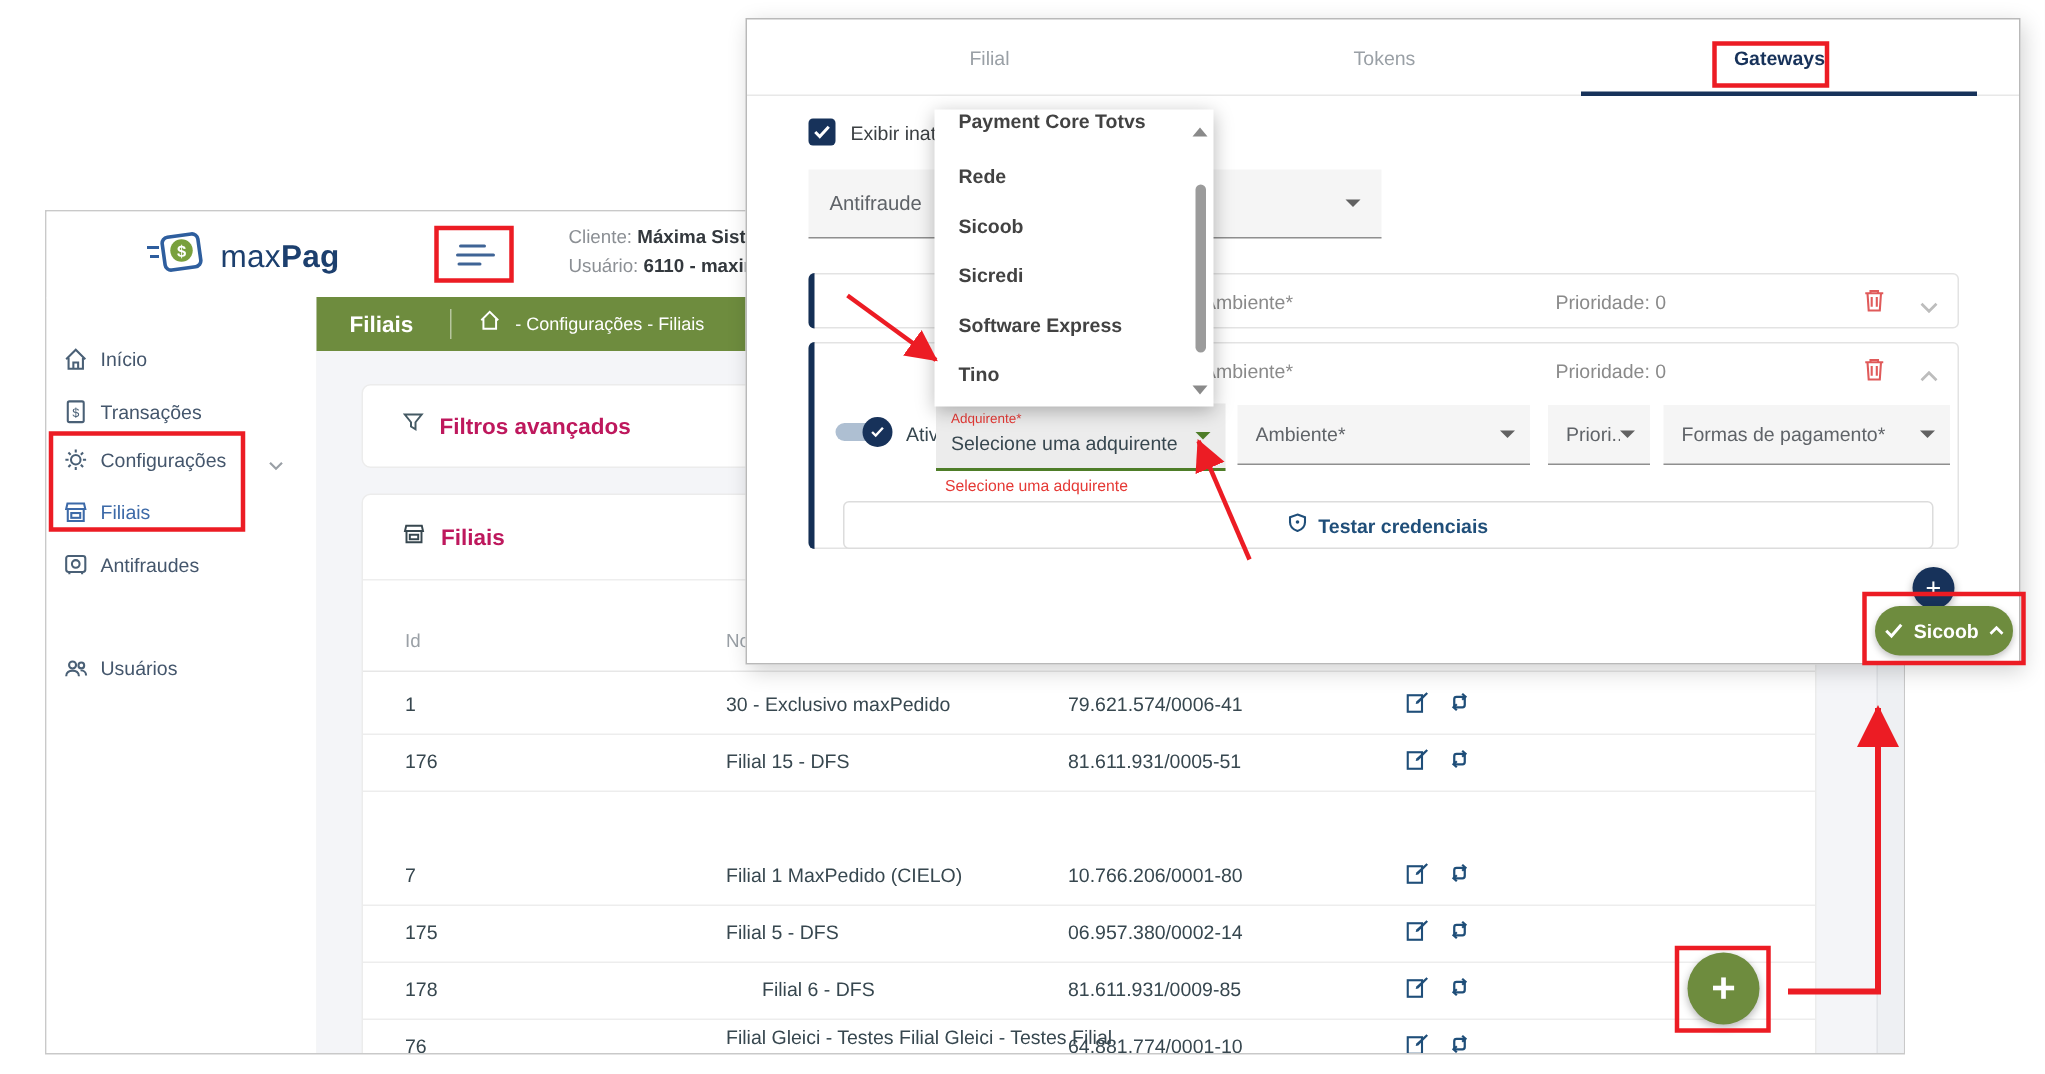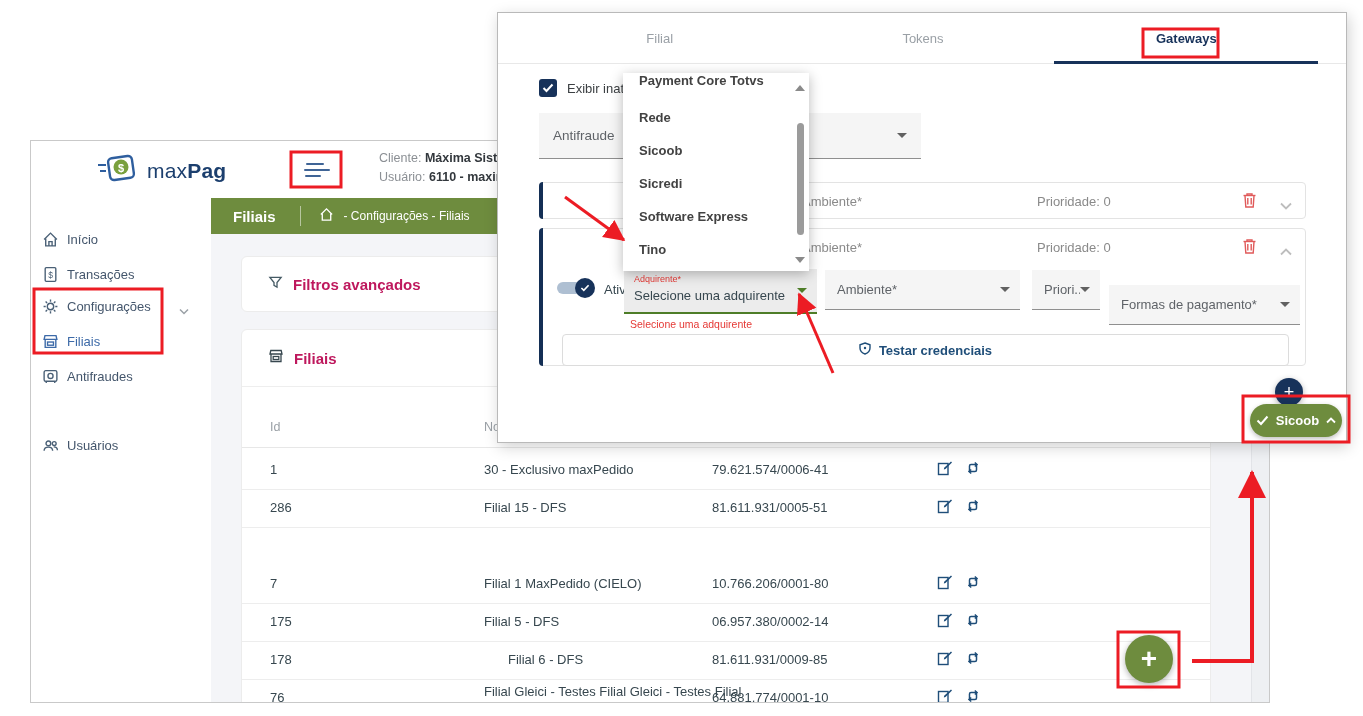--- a/index.html
+++ b/index.html
@@ -257,21 +257,21 @@
                 <svg width="16" height="16" viewBox="0 0 16 16" fill="none" stroke="#1f4e79" stroke-width="1.5">
                   <path d="M4.5 12 V6 a1.5 1.5 0 0 1 1.5-1.5 h5.5"></path>
                   <path d="M9.8 2.5 L12 4.5 L9.8 6.5"></path>
                   <path d="M11.5 4 V10 a1.5 1.5 0 0 1 -1.5 1.5 H4.5"></path>
                   <path d="M6.2 9.5 L4 11.5 L6.2 13.5"></path>
                 </svg>
               </span>
             </span>
         </div>
         <div class="trow" style="top:159px;">
-          <span class="td" style="left:28px;">286</span>
+          <span class="td" style="left:28px;">176</span>
           <span class="td" style="left:242px;">Filial 15 - DFS</span>
           <span class="td" style="left:470px;">81.611.931/0005-51</span>
           <span class="row-icons">
               <span class="icon-btn">
                 <svg width="16" height="16" viewBox="0 0 16 16" fill="none" stroke="#1f4e79" stroke-width="1.4">
                   <rect x="1.5" y="3.5" width="9.5" height="11"></rect>
                   <path d="M14 1.5 L15 2.5 L8.5 9 L6.8 9.4 L7.2 7.7 Z" fill="#1f4e79" stroke="none"></path>
                 </svg>
               </span>
               <span class="icon-btn">
@@ -464,21 +464,21 @@
       <span class="err" style="left:90px;top:89px;">Selecione uma adquirente</span>
 
       <div class="select fld" style="left:285px;top:41px;width:195px;height:40px;">
         <span class="lbl">Ambiente*</span>
         <span class="caret"></span>
       </div>
       <div class="select fld" style="left:492px;top:41px;width:68px;height:40px;">
         <span class="lbl">Priori...</span>
         <span class="caret"></span>
       </div>
-      <div class="select fld" style="left:569px;top:56px;width:191px;height:40px;">
+      <div class="select fld" style="left:569px;top:41px;width:191px;height:40px;">
         <span class="lbl">Formas de pagamento*</span>
         <span class="caret"></span>
       </div>
 
       <div class="test-btn">
         <span>
           <svg width="12" height="13" viewBox="0 0 12 13" fill="none" stroke="#1f4e79" stroke-width="1.4">
               <path d="M6 1 L11 2.8 V6 C11 9 9 11 6 12 C3 11 1 9 1 6 V2.8 Z"></path>
               <circle cx="6" cy="6" r="1.2" fill="#1f4e79" stroke="none"></circle>
             </svg>

